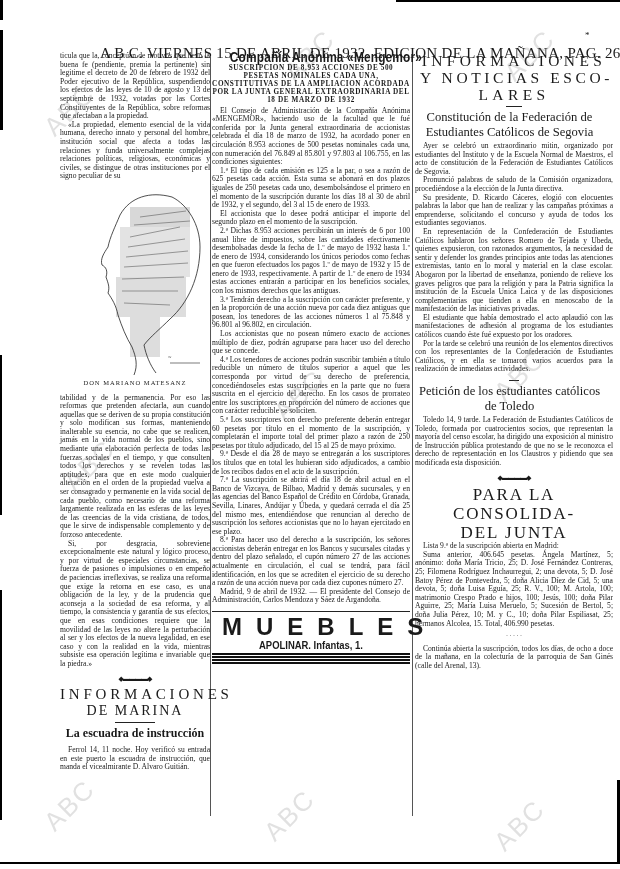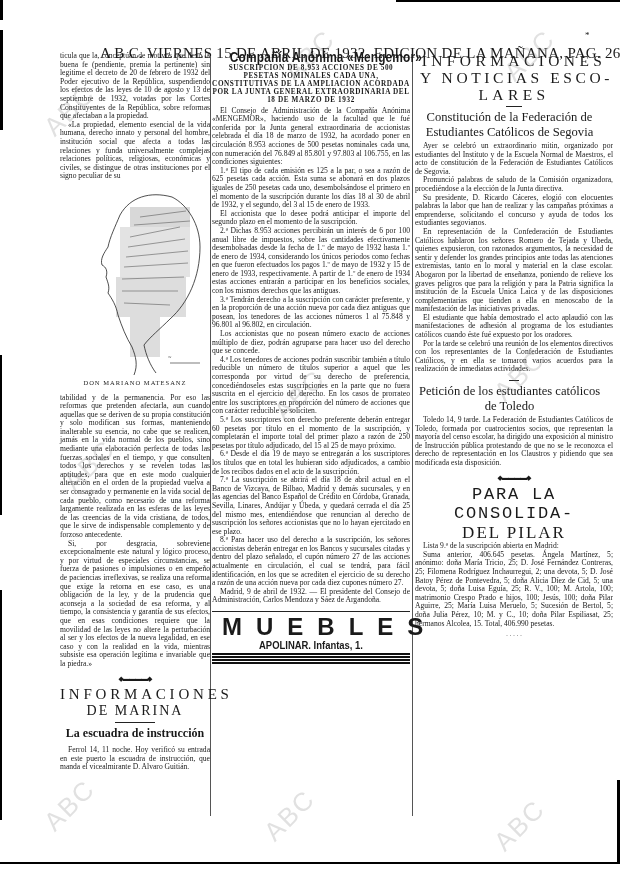--- a/index.html
+++ b/index.html
@@ -113,21 +113,21 @@
   <div class="h-campania">Compañía Anónima «Mengemor»</div>
   <div class="sub-campania">SUSCRIPCION DE 8.953 ACCIONES DE 500 PESETAS NOMINALES CADA UNA, CONSTITUTIVAS DE LA AMPLIACION ACORDADA POR LA JUNTA GENERAL EXTRAORDINARIA DEL 18 DE MARZO DE 1932</div>
   <p class="p">El Consejo de Administración de la Compañía Anónima «MENGEMOR», haciendo uso de la facultad que le fué conferida por la Junta general extraordinaria de accionistas celebrada el día 18 de marzo de 1932, ha acordado poner en circulación 8.953 acciones de 500 pesetas nominales cada una, con numeración del 76.849 al 85.801 y 97.803 al 106.755, en las condiciones siguientes:</p>
   <p class="p">1.ª El tipo de cada emisión es 125 a la par, o sea a razón de 625 pesetas cada acción. Esta suma se abonará en dos plazos iguales de 250 pesetas cada uno, desembolsándose el primero en el momento de la suscripción durante los días 18 al 30 de abril de 1932, y el segundo, del 3 al 15 de enero de 1933.</p>
   <p class="p">El accionista que lo desee podrá anticipar el importe del segundo plazo en el momento de la suscripción.</p>
   <p class="p">2.ª Dichas 8.953 acciones percibirán un interés de 6 por 100 anual libre de impuestos, sobre las cantidades efectivamente desembolsadas desde la fecha de 1.º de mayo de 1932 hasta 1.º de enero de 1934, considerando los únicos periodos como fechas en que fueron efectuados los pagos 1.º de mayo de 1932 y 15 de enero de 1933, respectivamente. A partir de 1.º de enero de 1934 estas acciones entrarán a participar en los beneficios sociales, con los mismos derechos que las antiguas.</p>
   <p class="p">3.ª Tendrán derecho a la suscripción con carácter preferente, y en la proporción de una acción nueva por cada diez antiguas que posean, los tenedores de las acciones números 1 al 75.848 y 96.801 al 96.802, en circulación.</p>
   <p class="p">Los accionistas que no posean número exacto de acciones múltiplo de diez, podrán agruparse para hacer uso del derecho que se concede.</p>
   <p class="p">4.ª Los tenedores de acciones podrán suscribir también a título reducible un número de títulos superior a aquel que les corresponda por virtud de su derecho de preferencia, concediéndoseles estas suscripciones en la parte que no fuera suscrita en el ejercicio del derecho. En los casos de prorrateo entre los suscriptores en proporción del número de acciones que con carácter reducible se soliciten.</p>
   <p class="p">5.ª Los suscriptores con derecho preferente deberán entregar 60 pesetas por título en el momento de la suscripción, y completarán el importe total del primer plazo a razón de 250 pesetas por título adjudicado, del 15 al 25 de mayo próximo.</p>
-  <p class="p">6.ª Desde el día 19 de mayo se entregarán a los suscriptores los títulos que en total les hubieran sido adjudicados, a cambio de los recibos dados en el acto de la suscripción.</p>
+  <p class="p">9.ª Desde el día 28 de mayo se entregarán a los suscriptores los títulos que en total les hubieran sido adjudicados, a cambio de los recibos dados en el acto de la suscripción.</p>
   <p class="p">7.ª La suscripción se abrirá el día 18 de abril actual en el Banco de Vizcaya, de Bilbao, Madrid y demás sucursales, y en las agencias del Banco Español de Crédito en Córdoba, Granada, Sevilla, Linares, Andújar y Úbeda, y quedará cerrada el día 25 del mismo mes, entendiéndose que renuncian al derecho de suscripción los señores accionistas que no lo hayan ejercitado en ese plazo.</p>
   <p class="p">8.ª Para hacer uso del derecho a la suscripción, los señores accionistas deberán entregar en los Bancos y sucursales citadas y dentro del plazo señalado, el cupón número 27 de las acciones actualmente en circulación, el cual se tendrá, para fácil identificación, en los que se acrediten el ejercicio de su derecho a razón de una acción nueva por cada diez cupones número 27.</p>
   <p class="p">Madrid, 9 de abril de 1932. — El presidente del Consejo de Administración, Carlos Mendoza y Sáez de Argandoña.</p>
 
   <div class="ad">
     <div class="ad-title">MUEBLES</div>
     <div class="ad-sub">APOLINAR. Infantas, 1.</div>
     <div class="ad-bars">
         <div></div>
         <div></div>
@@ -149,25 +149,26 @@
   <p class="p">Su presidente, D. Ricardo Cáceres, elogió con elocuentes palabras la labor que han de realizar y las campañas próximas a emprenderse, solicitando el concurso y ayuda de todos los estudiantes segovianos.</p>
   <p class="p">En representación de la Confederación de Estudiantes Católicos hablaron los señores Romero de Tejada y Ubeda, quienes expusieron, con razonados argumentos, la necesidad de sentir y defender los grandes principios ante todas las atenciones extremistas, tanto en lo moral y material en la clase escolar. Abogaron por la libertad de enseñanza, poniendo de relieve los graves peligros que para la religión y para la Patria significa la institución de la Escuela Unica Laica y de las disposiciones complementarias que tienden a ella en menoscabo de la manifestación de las iniciativas privadas.</p>
   <p class="p">El estudiante que había demostrado el acto aplaudió con las manifestaciones de adhesión al programa de los estudiantes católicos cuando éste fué expuesto por los oradores.</p>
   <p class="p">Por la tarde se celebró una reunión de los elementos directivos con los representantes de la Confederación de Estudiantes Católicos, y en ella se tomaron varios acuerdos para la realización de inmediatas actividades.</p>
 
   <div class="short-rule" style="width:10px; margin-top:6px;"></div>
   <div class="h-sub">Petición de los estudiantes católicos de Toledo</div>
   <p class="p">Toledo 14, 9 tarde. La Federación de Estudiantes Católicos de Toledo, formada por cuatrocientos socios, que representan la mayoría del censo escolar, ha dirigido una exposición al ministro de Instrucción pública protestando de que no se le reconozca el derecho de representación en los Claustros y pidiendo que sea modificada esta disposición.</p>
 
   <div class="ornament">◆▬▬▬▬◆</div>
-  <div class="h-spaced" style="letter-spacing:1.8px; font-size:17px; line-height:19px;font-family:Liberation Mono, monospace;">PARA LA CONSOLIDA-</div>
-  <div class="h-spaced" style="letter-spacing:2px; font-size:17px; line-height:19px;">DEL PILAR</div>
+  <div class="h-spaced" style="letter-spacing:1.8px; font-size:17px; line-height:19px;">PARA LA CONSOLIDA-</div>
+  <div class="h-spaced" style="letter-spacing:2px; font-size:17px; line-height:19px;">DEL JUNTA</div>
   <p class="p">Lista 9.ª de la suscripción abierta en Madrid:</p>
   <p class="p">Suma anterior, 406.645 pesetas. Ángela Martínez, 5; anónimo: doña María Tricio, 25; D. José Fernández Contreras, 25; Filomena Rodríguez Inchaurregui, 2; una devota, 5; D. José Batoy Pérez de Pontevedra, 5; doña Alicia Díez de Cid, 5; una devota, 5; doña Luisa Eguía, 25; R. V., 100; M. Artola, 100; matrimonio Crespo Prado e hijos, 100; Jesús, 100; doña Pilar Aguirre, 25; María Luisa Meruelo, 5; Sucesión de Bertol, 5; doña Julia Pérez, 10; M. y C., 10; doña Pilar Espiliasat, 25; hermanos Alcolea, 15. Total, 406.990 pesetas.</p>
   <div class="small-center">· · · · ·</div>
+  <p class="p">Continúa abierta la suscripción, todos los días, de ocho a doce de la mañana, en la colecturía de la parroquia de San Ginés (calle del Arenal, 13).</p>
 </div>
 
 <div class="watermark" style="left:40px; top:95px;">ABC</div>
 <div class="watermark" style="left:280px; top:40px;">ABC</div>
 <div class="watermark" style="left:500px; top:40px;">ABC</div>
 <div class="watermark" style="left:60px; top:450px;">ABC</div>
 <div class="watermark" style="left:270px; top:380px;">ABC</div>
 <div class="watermark" style="left:490px; top:360px;">ABC</div>
 <div class="watermark" style="left:40px; top:790px;">ABC</div>
 <div class="watermark" style="left:260px; top:800px;">ABC</div>

